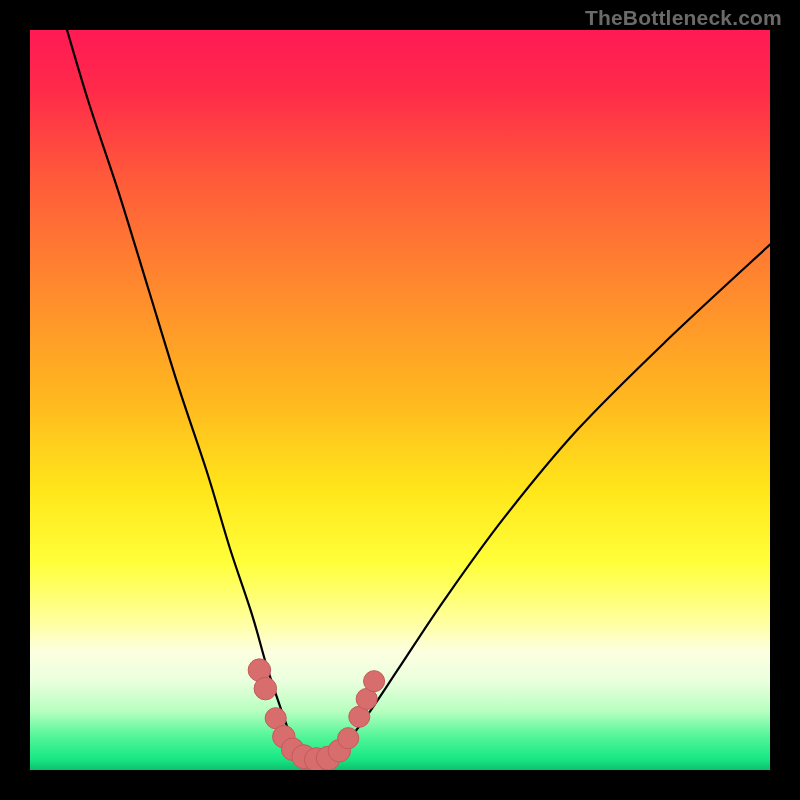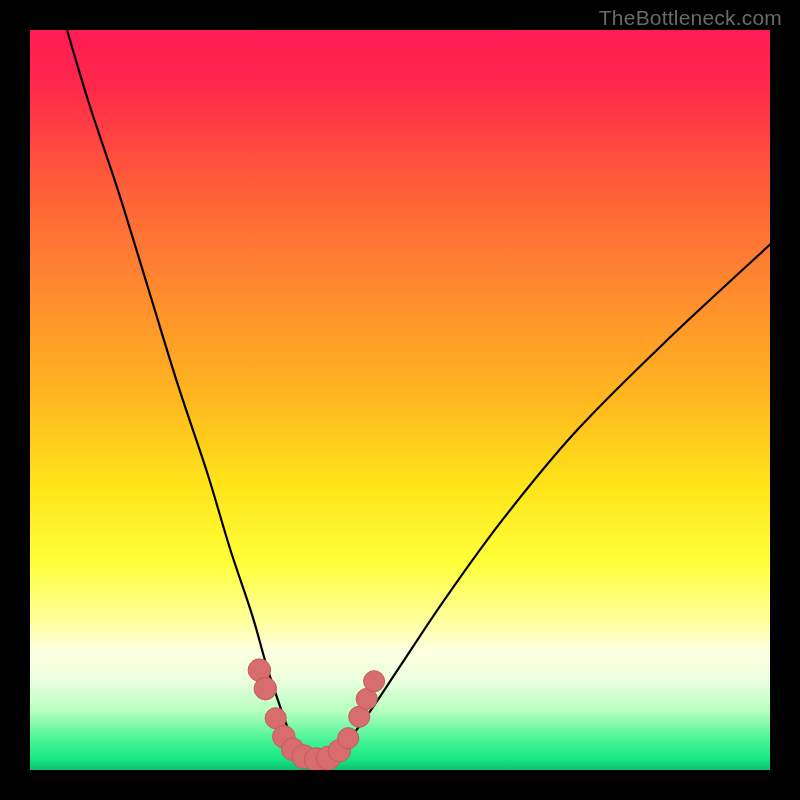--- a/index.html
+++ b/index.html
@@ -29,21 +29,21 @@
   .gradient {
     position: absolute;
     inset: 0;
   }
   .watermark {
     position: absolute;
     top: 6px;
     right: 18px;
     color: #6a6a6a;
     font-size: 21px;
-    font-weight: 400;
+    font-weight: 700;
     letter-spacing: 0.2px;
   }
   svg.curves {
     position: absolute;
     inset: 0;
   }
 </style>
 </head>
 <body>
 

